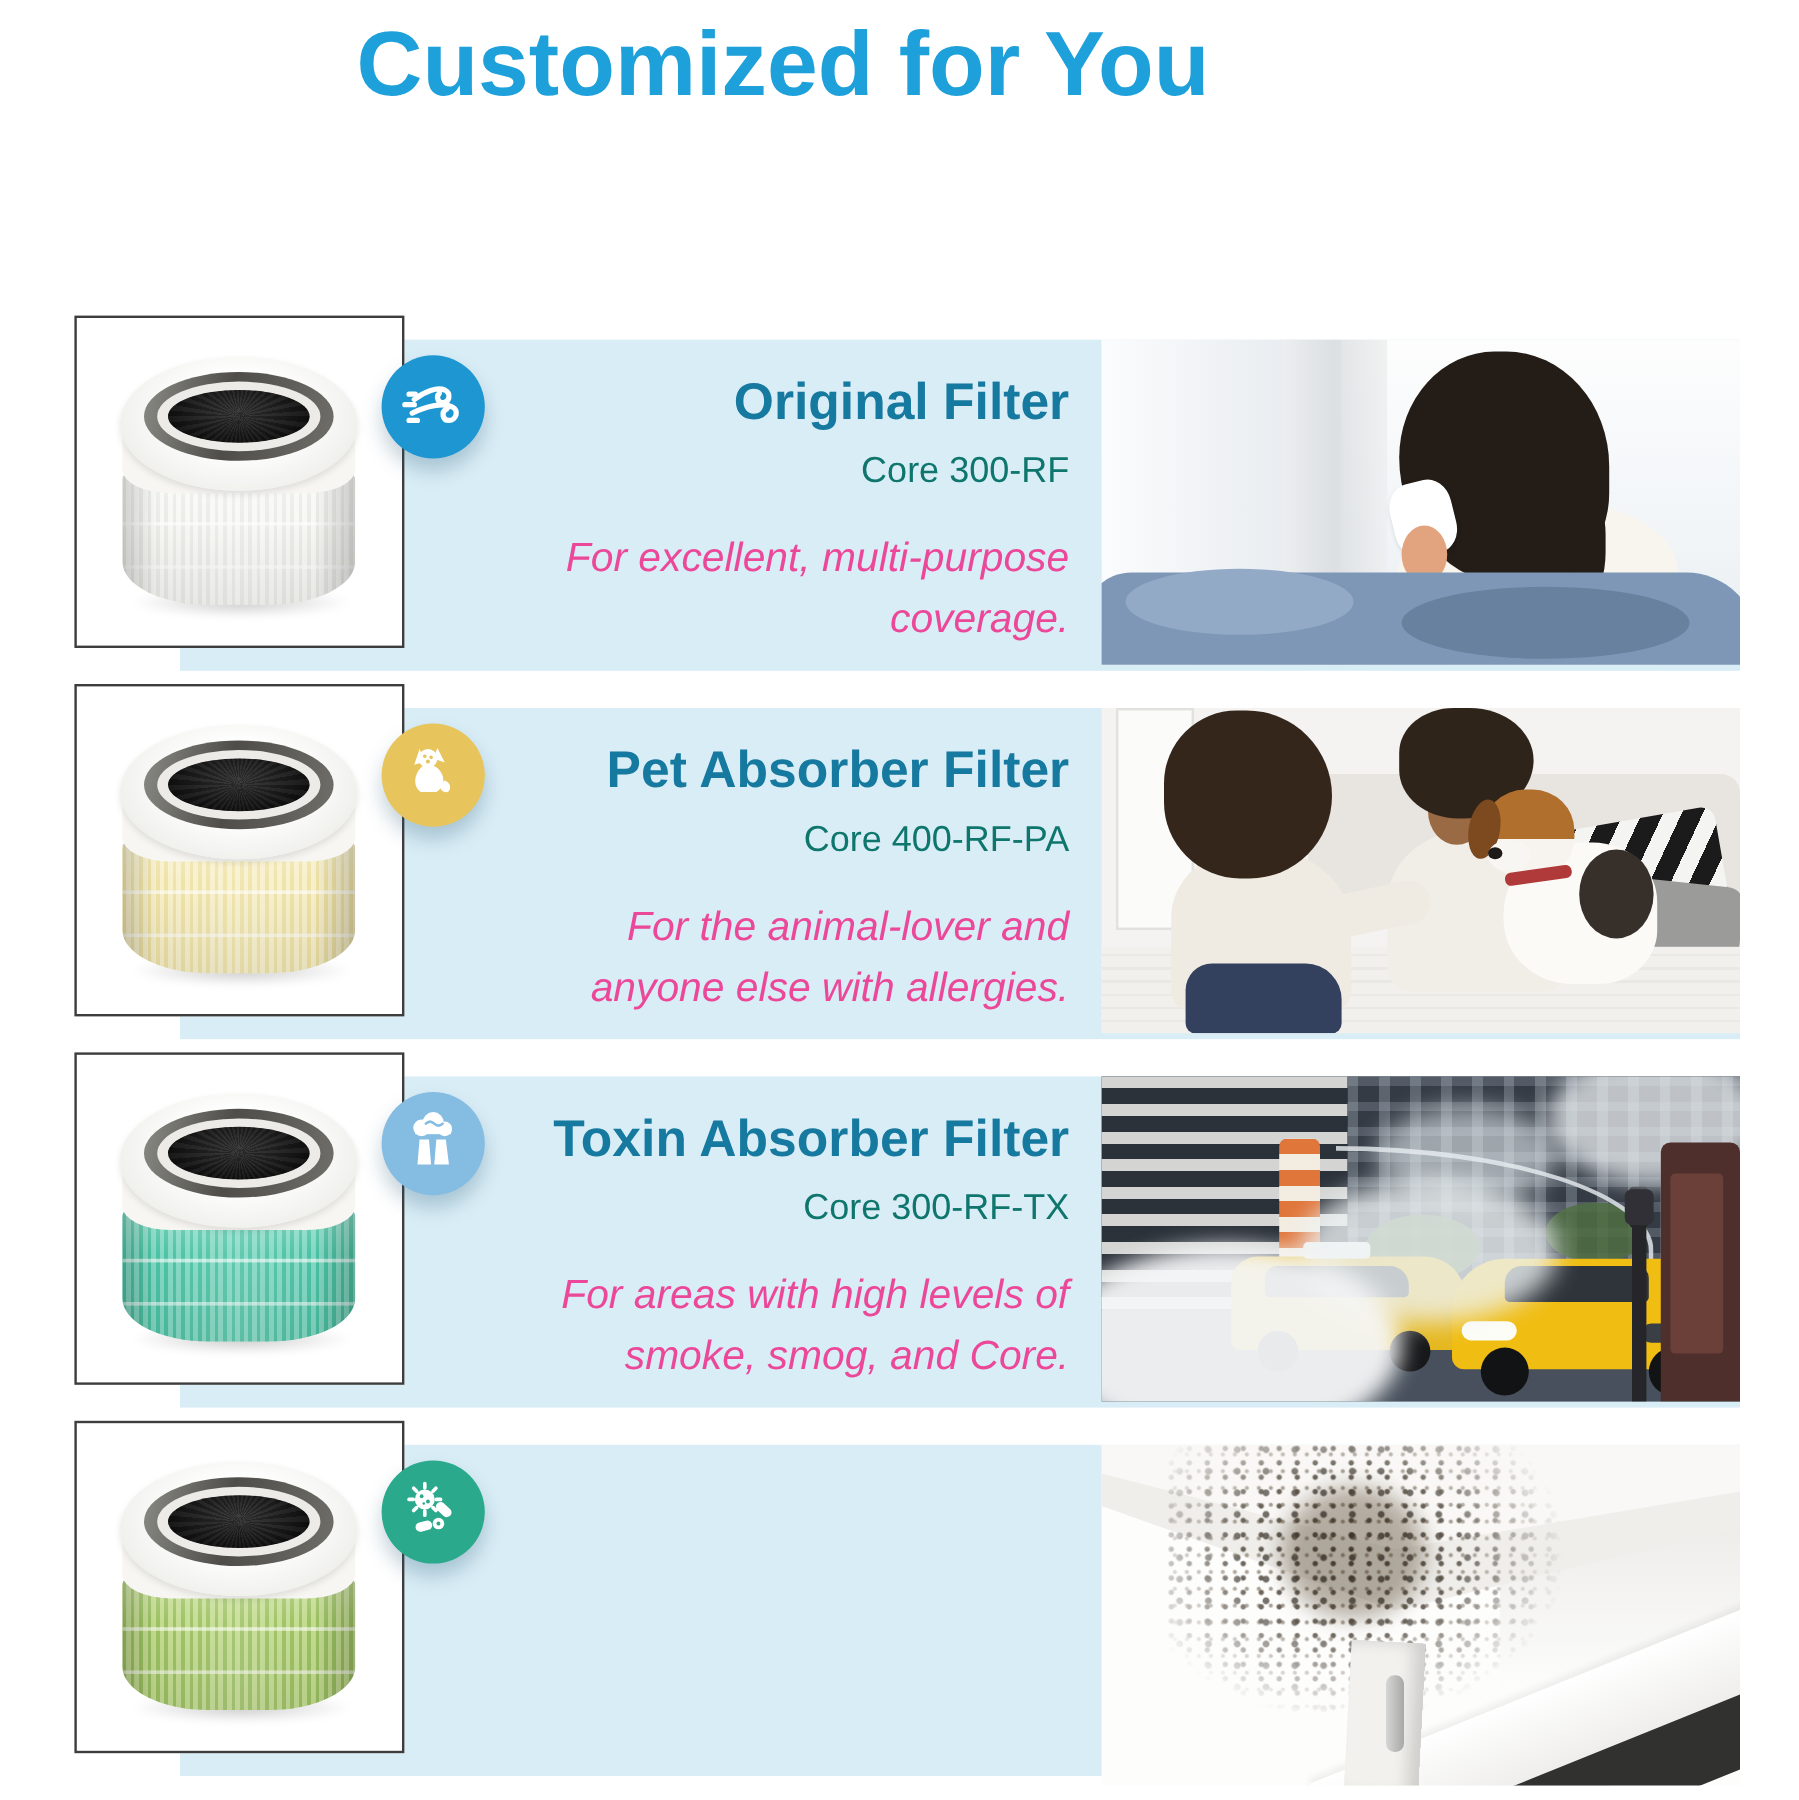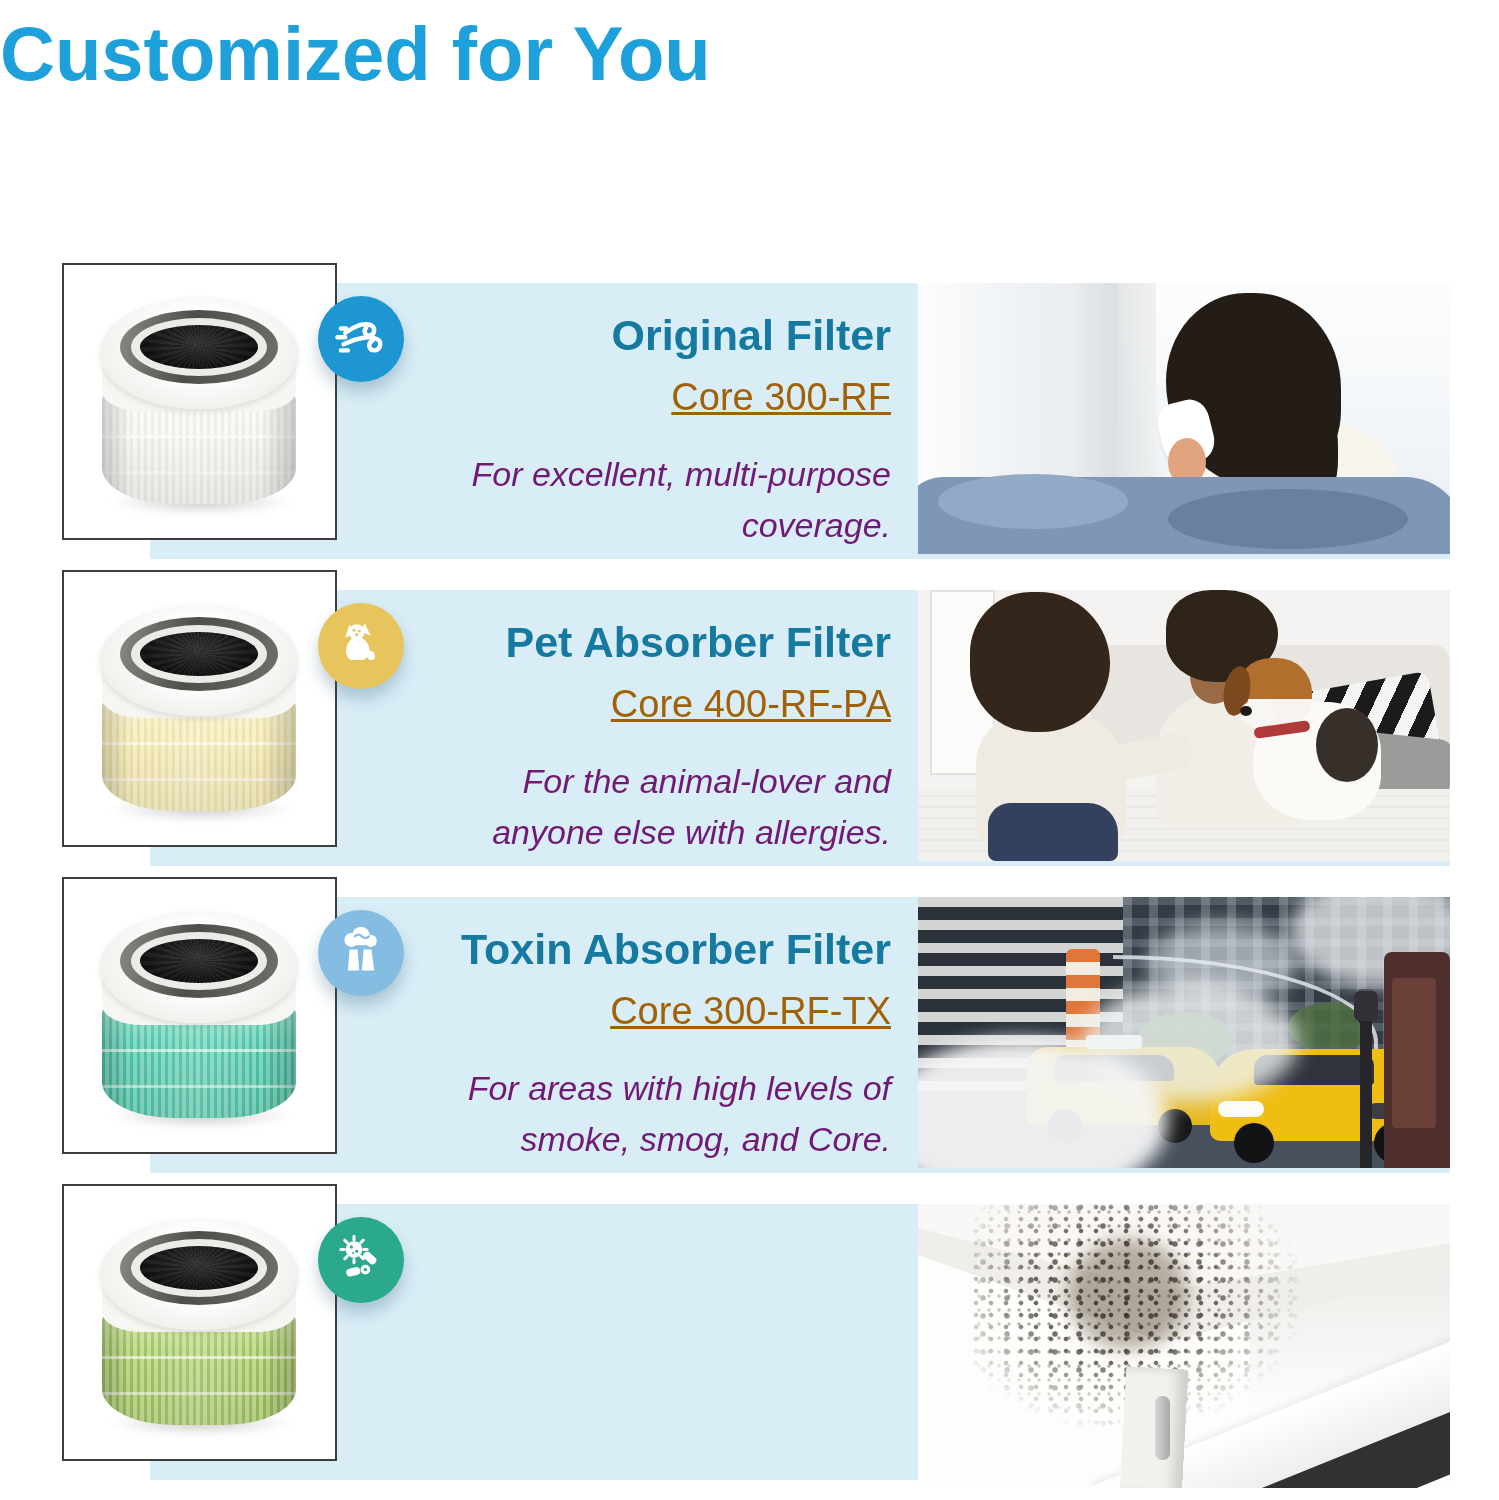--- a/index.html
+++ b/index.html
@@ -1,38 +1,38 @@
 <!DOCTYPE html>
 <html><head>
 <meta charset="utf-8">
 <style>
   html,body{margin:0;padding:0;background:#ffffff;}
   .canvas{position:relative;width:1499px;height:1500px;background:#ffffff;overflow:hidden;
           font-family:"Liberation Sans",sans-serif;}
   
-  .header{position:absolute;top:0;left:0;width:1305px;text-align:left;}
+  .header{position:absolute;top:0;left:0;width:1305px;text-align:center;}
   .page-title{margin:10px 0 0;font-size:76px;font-weight:bold;color:#1ea0da;letter-spacing:0px;}
   .page-subtitle{margin:16px auto 0;width:1390px;font-size:48px;line-height:1.42;color:#3f4448;}
   
   .row{position:absolute;left:0;width:1499px;height:307px;}
   .row[data-row="0"]{top:263px}.row[data-row="1"]{top:570px}
   .row[data-row="2"]{top:877px}.row[data-row="3"]{top:1184px}
   .card{position:absolute;left:150px;top:20px;width:1300px;height:276px;background:#d9edf6;}
   .photo{position:absolute;left:768px;top:0;width:532px;height:271px;overflow:hidden;background:#eef0f2;}
   .row[data-row="3"] .photo{height:284px;}
   .pbox{position:absolute;left:62px;top:0;width:275px;height:277px;background:#ffffff;
         border:2px solid #3d3d3d;box-sizing:border-box;z-index:2;}
   .badge{position:absolute;left:318px;top:33px;width:86px;height:86px;border-radius:50%;
          background:var(--icon-color,#1d96d2);display:flex;align-items:center;justify-content:center;
          box-shadow:0 10px 16px rgba(40,90,120,.28);z-index:4;}
   .badge svg{width:56px;height:56px;display:block;}
   .txt{position:absolute;left:436px;top:48px;z-index:3;text-align:right;}
   .fname{margin:0;font-size:43px;font-weight:bold;color:#16799f;}
-  .fmodel{margin:16px 0 0;font-size:38px;color:#a16207;text-decoration:underline;}
-  .fdesc{margin:30px 0 0;font-size:34px;font-style:italic;color:#701a75;line-height:1.5;max-width:455px;}
+  .fmodel{margin:16px 0 0;font-size:30px;color:#0f766e;}
+  .fdesc{margin:30px 0 0;font-size:34px;font-style:italic;color:#ec4899;line-height:1.5;max-width:455px;}
   
   .drum{position:absolute;left:36px;top:32px;width:198px;height:212px;}
   .drum .shadow{position:absolute;left:8px;top:192px;width:186px;height:26px;border-radius:50%;
         background:radial-gradient(ellipse,rgba(0,0,0,.20),rgba(0,0,0,0) 70%);filter:blur(3px);}
   .drum .bodyp{position:absolute;left:2px;top:95px;width:194px;height:112px;z-index:1;
         background:repeating-linear-gradient(90deg,var(--pleat-a,#ebebe8) 0 3px,var(--pleat-b,#f8f8f5) 3px 7px);
         border-radius:10px 10px 72px 72px / 8px 8px 36px 36px;overflow:hidden;}
   .drum .bodyp::before{content:"";position:absolute;left:0;right:0;top:38%;height:3px;
         background:rgba(255,255,255,.6);box-shadow:0 36px 0 rgba(255,255,255,.55);}
   .drum .bodyp::after{content:"";position:absolute;inset:0;

